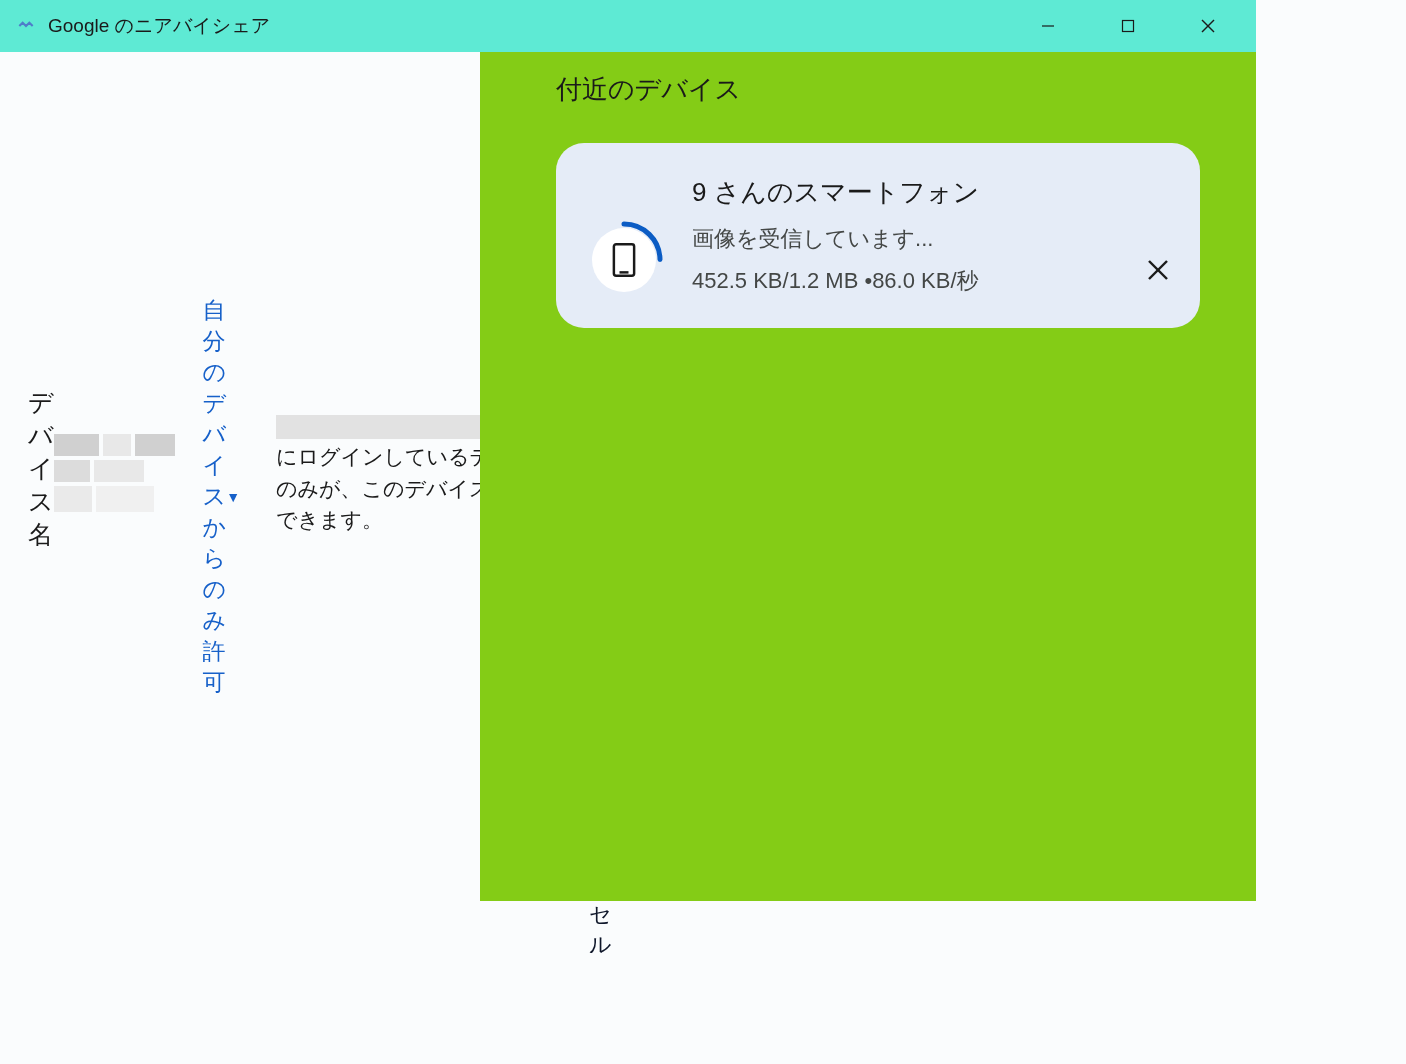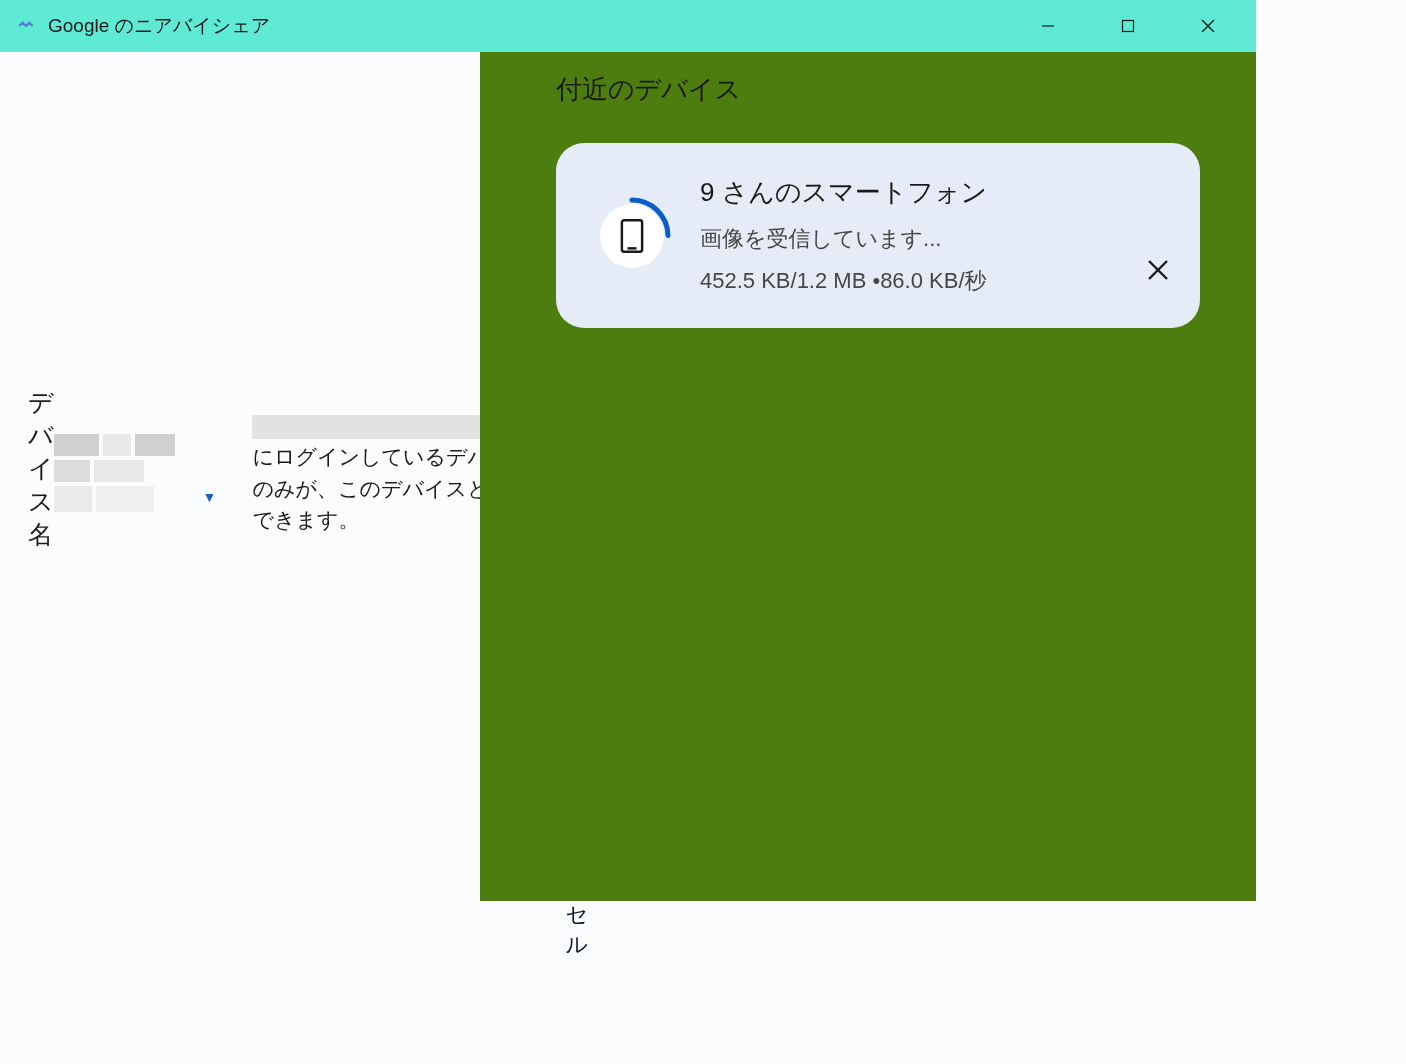--- a/index.html
+++ b/index.html
@@ -194,37 +194,37 @@
       font-size: 22px;
       color: #0f172a;
       cursor: pointer;
       align-self: flex-start;
       margin-left: 28px;
     }
     
     .right-panel {
       flex: 1;
       padding: 20px 56px 0 76px;
-      background: #4d7c0f;
+      background: #84cc16;
       position: relative;
     }
     
     .nearby-title {
       font-size: 26px;
       color: #1a1a1a;
       margin-bottom: 36px;
       margin-left: 0;
     }
     
     .device-card {
       background: #e5ecf7;
       border-radius: 28px;
-      padding: 28px 28px 28px 36px;
-      display: flex;
-      align-items: center;
+      padding: 28px 28px 28px 28px;
+      display: flex;
+      align-items: flex-end;
       gap: 28px;
       position: relative;
       margin-right: 0;
     }
     
     .progress-circle {
       width: 80px;
       height: 80px;
       position: relative;
       flex-shrink: 0;
@@ -382,20 +382,21 @@
           <div class="blur-block b4"></div>
           <div class="blur-block b5"></div>
         </div>
         <div class="blur-row">
           <div class="blur-block b6"></div>
           <div class="blur-block b7"></div>
         </div>
       </div>
 
       <div class="visibility-dropdown">
+        <span class="visibility-label">自分のデバイスからのみ許可</span>
         <span class="chevron-icon">▼</span>
       </div>
 
       <div class="visibility-description">
         <span class="inline-blur"></span><span> にログインしているデバイスのみが、このデバイスと共有できます。</span>
       </div>
 
       <button class="cancel-btn">キャンセル</button>
     </div>
 

